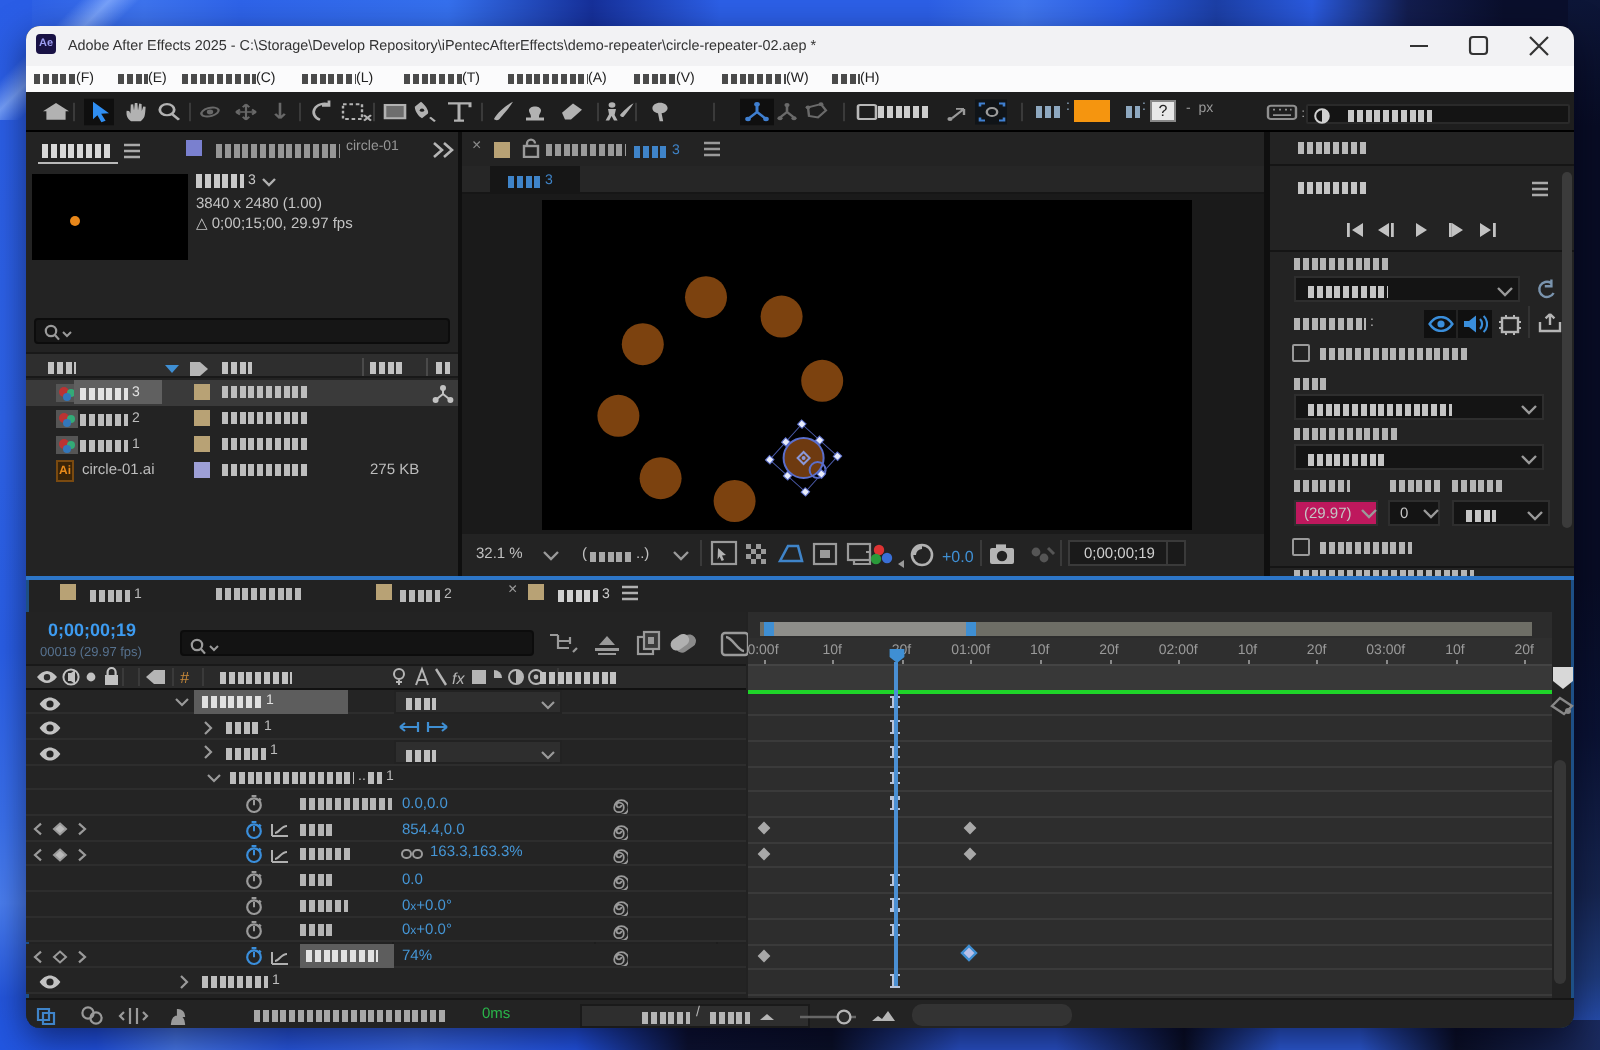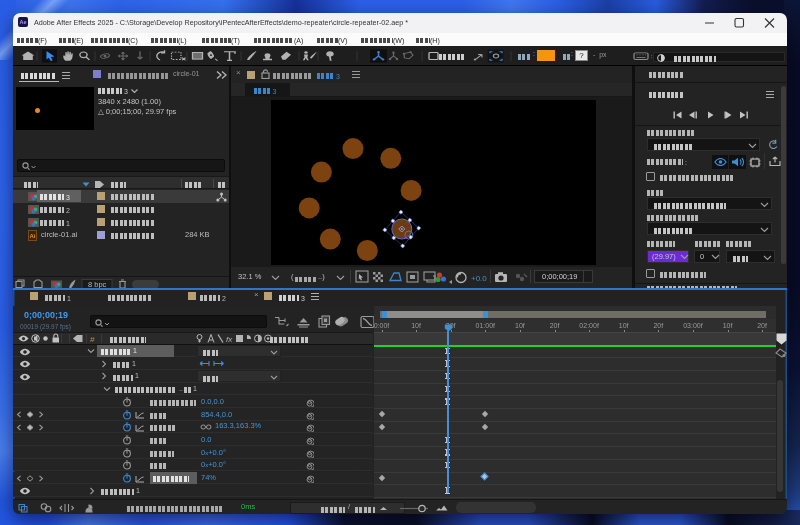--- a/index.html
+++ b/index.html
@@ -244,38 +244,23 @@
         </svg>
       <span class="abs" style="left:27px;top:3.5px"><i class="j" style="width:24px;--c:#bdbdbd"></i><span style="font-size:7px;color:#bdbdbd;vertical-align:middle">&nbsp;1</span></span>
       <div class="abs" style="left:84px;top:2.5px;width:8px;height:8px;background:#b8a275"></div>
       <span class="abs" style="left:98px;top:3.5px"><i class="j" style="width:44px;--c:#bdbdbd"></i></span>
     </div>
     <div class="abs" style="left:0;top:162.5px;width:236px;height:13px;">
       <div class="abs" style="left:15px;top:1px;width:9px;height:11px;background:#3a2408;border:1px solid #7a4a10;color:#e88a1a;font-size:6px;text-align:center;line-height:10px;font-weight:bold">Ai</div>
       <span class="abs" style="left:28px;top:2.5px;font-size:7.5px;color:#bdbdbd">circle-01.ai</span>
       <div class="abs" style="left:84px;top:2.5px;width:8px;height:8px;background:#9d9fd6"></div>
       <span class="abs" style="left:98px;top:3.5px"><i class="j" style="width:44px;--c:#bdbdbd"></i></span>
-      <span class="abs" style="left:172px;top:2.5px;font-size:7.5px;color:#bdbdbd">284 KB</span>
-    </div>
-
-    <div class="abs" style="left:0;top:210px;width:216px;height:12px;border-top:1px solid #151515;background:#252525">
-      <svg width="216" height="13" viewBox="0 0 216 13">
-        <path d="M3 3.5 h6 v6 h-6 z M5 3.5 v-1.5 h6 v6 h-1.5" fill="none" stroke="#9a9a9a" stroke-width="1.1"></path>
-        <path d="M21 4 l2.5 -2 h3 l2.5 2 v5.5 h-8 z" fill="none" stroke="#9a9a9a" stroke-width="1.1"></path>
-        <rect x="38" y="2.5" width="11" height="8" fill="#555"></rect>
-          <circle cx="42" cy="6" r="2.4" fill="#b33"></circle>
-          <circle cx="45.5" cy="6.5" r="1.9" fill="#3a7"></circle>
-          <circle cx="43.5" cy="8" r="1.9" fill="#37b"></circle>
-        <path d="M56 9.5 C57 6 59.5 3 62.5 1.5 C62 4.5 60 8 58 10.2 Z" fill="#9a9a9a"></path>
-        <rect x="69" y="1.5" width="30" height="10" fill="#1a1a1a" stroke="#3a3a3a" stroke-width="1"></rect>
-        <text x="75" y="9" fill="#b5b5b5" font-size="7.5">8 bpc</text>
-        <path d="M106 3.5 h7 M107 3.5 v6.5 h5 v-6.5 M108 2 h3" fill="none" stroke="#9a9a9a" stroke-width="1.1"></path>
-        <rect x="119" y="2" width="27" height="9" rx="4.5" fill="#3c3c3c"></rect>
-      </svg>
-    </div>
+      <span class="abs" style="left:172px;top:2.5px;font-size:7.5px;color:#bdbdbd">275 KB</span>
+    </div>
+
   </div>
 
   <div id="comp">
 
     <span class="abs" style="left:5px;top:3px;color:#8a8a8a;font-size:8px">×</span>
     <div class="abs" style="left:16px;top:4.5px;width:8px;height:8px;background:#b8a275"></div>
     <svg class="abs" style="left:30px;top:3px" width="9" height="10">
         <rect x="1" y="4" width="7" height="5.5" fill="none" stroke="#9a9a9a" stroke-width="1.2"></rect>
         <path d="M2.5 4 v-1.2 a2 2 0 0 1 4 0" fill="none" stroke="#9a9a9a" stroke-width="1.2"></path>
       </svg>
@@ -447,21 +432,21 @@
     <span class="abs" style="left:12px;top:147.5px"><i class="j" style="width:52px;--c:#b5b5b5"></i></span>
     <div class="dd" style="left:12px;top:156px;width:125px;height:13px;background:#141414;border-color:#2e2e2e">
       <span class="abs" style="left:6px;top:3.5px"><i class="j" style="width:38px;--c:#c5c5c5"></i></span>
       <svg class="abs" style="left:112px;top:4px" width="9" height="6">
           <path d="M1 1 l3.5 3.5 L8 1" fill="none" stroke="#9a9a9a" stroke-width="1.2"></path>
         </svg>
     </div>
     <span class="abs" style="left:12px;top:174px"><i class="j" style="width:28px;--c:#b5b5b5"></i></span>
     <span class="abs" style="left:60px;top:174px"><i class="j" style="width:25px;--c:#b5b5b5"></i></span>
     <span class="abs" style="left:91px;top:174px"><i class="j" style="width:25px;--c:#b5b5b5"></i></span>
-    <div class="dd" style="left:12px;top:184px;width:42px;height:13px;background:#6d28d9;border-color:#2e2e2e">
+    <div class="dd" style="left:12px;top:184px;width:42px;height:13px;background:#be185d;border-color:#2e2e2e">
       <span class="abs" style="left:4px;top:2px;font-size:7.5px;color:#c5c5c5">(29.97)</span>
     </div>
     <svg class="abs" style="left:45px;top:188px" width="9" height="6">
         <path d="M1 1 l3.5 3.5 L8 1" fill="none" stroke="#9a9a9a" stroke-width="1.2"></path>
       </svg>
     <div class="dd" style="left:59px;top:184px;width:26px;height:13px;background:#141414;border-color:#2e2e2e">
       <span class="abs" style="left:5px;top:2px;font-size:7.5px;color:#c5c5c5">0</span>
     </div>
     <svg class="abs" style="left:76px;top:188px" width="9" height="6">
         <path d="M1 1 l3.5 3.5 L8 1" fill="none" stroke="#9a9a9a" stroke-width="1.2"></path>

